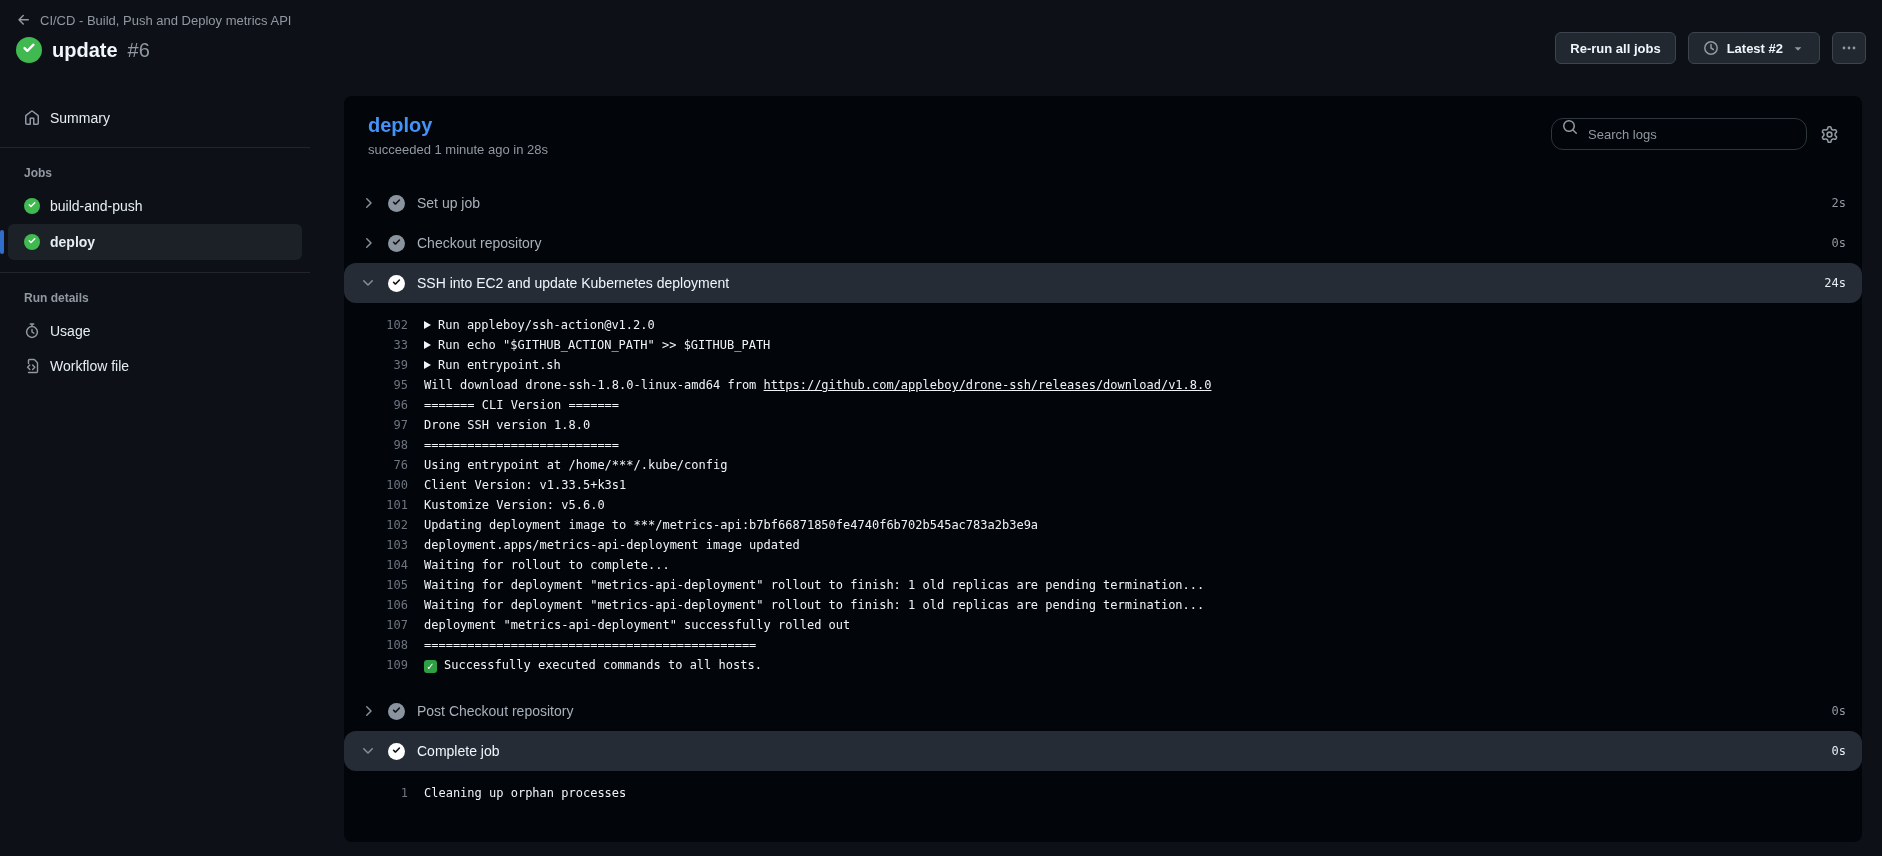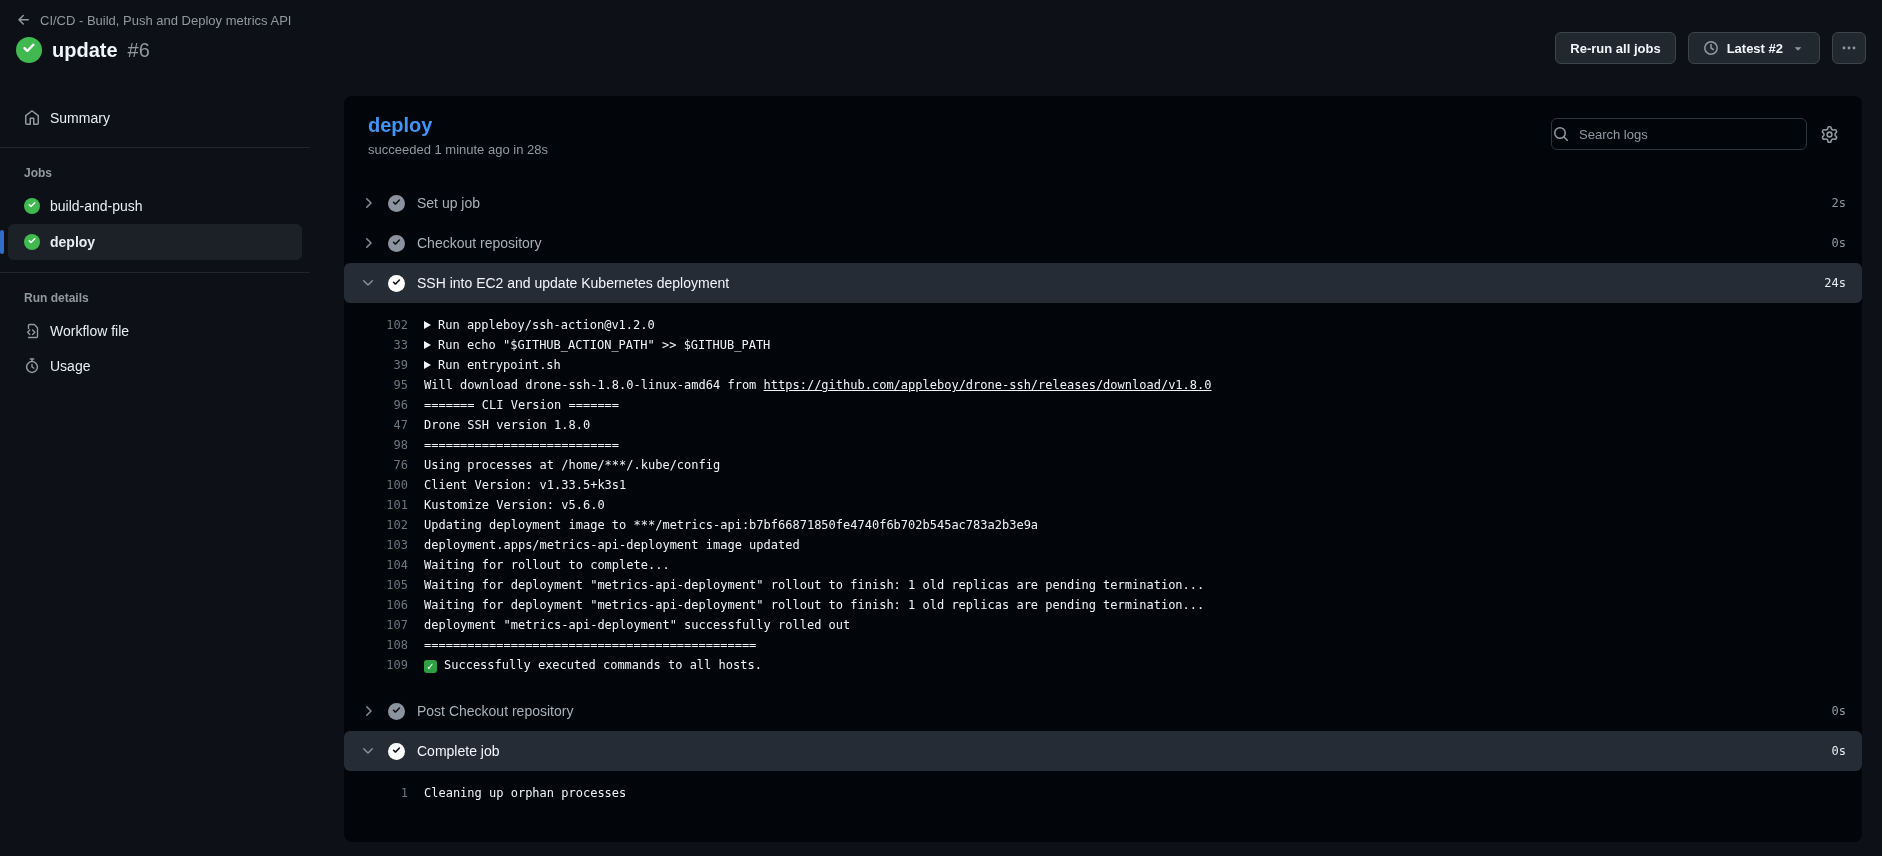--- a/index.html
+++ b/index.html
@@ -39,35 +39,35 @@
              width:4px;height:24px;border-radius:2px;background:var(--accent)}
   .side-divider{border:none;border-top:1px solid #21262d;margin:12px 0}
   .side-label{font-size:12px;font-weight:bold;color:var(--muted);padding:6px 24px 8px}
 
   
   .panel{flex:1;margin-right:20px;background:var(--panel-bg);border-radius:8px;height:746px;overflow:hidden}
   .panel-header{display:flex;align-items:flex-start;padding:18px 16px 12px 24px}
   .job-name{font-size:20px;font-weight:bold;color:var(--link);cursor:pointer;width:max-content}
   .job-status{font-size:13px;color:var(--muted);margin-top:5px}
   .ph-spacer{flex:1}
-  .search-box{display:flex;align-items:center;gap:8px;width:256px;height:32px;margin-top:4px;
-              border:1px solid #30363d;border-radius:6px;padding:0 1px;background:transparent}
+  .search-box{display:flex;gap:8px;width:256px;height:32px;margin-top:4px;
+              border:1px solid #30363d;border-radius:12px;padding:0 10px;background:transparent}
   .search-box input{flex:1;background:transparent;border:none;outline:none;color:var(--fg);
               font-size:13px;font-family:inherit;min-width:0}
   .search-box input::placeholder{color:var(--muted)}
   .gear-btn{margin:12px 8px 0 14px;color:var(--muted);cursor:pointer;background:none;border:none;padding:0}
 
   .steps{margin-top:14px}
   .step-header{height:40px;display:flex;align-items:center;gap:12px;padding:0 16px;cursor:pointer;font-size:14px}
   .step-header .chev{color:#868f99;width:16px;display:flex;justify-content:center}
   .step-header .circle-fill{fill:#8b949e}
   .step-header .check-stroke{fill:#0d1117}
   .step-header .step-title{color:#a8b1bb}
   .step-header .step-duration{margin-left:auto;font-family:"DejaVu Sans Mono",monospace;font-size:12px;color:var(--muted)}
-  .step-header.expanded{background:var(--row-hl);border-radius:6px}
+  .step-header.expanded{background:var(--row-hl);border-radius:12px}
   .step-header.expanded .circle-fill{fill:#ffffff}
   .step-header.expanded .step-title{color:var(--fg-bright)}
   .step-header.expanded .step-duration{color:var(--fg)}
 
   .log-block{padding:12px 0 16px;font-family:"DejaVu Sans Mono",monospace;font-size:12px;line-height:20px}
   .log-line{display:flex}
   .log-num{width:64px;text-align:right;color:var(--gutter);flex-shrink:0;cursor:pointer}
   .log-text{margin-left:16px;white-space:pre;color:var(--log-fg)}
   .log-text a{color:var(--log-fg);text-decoration:underline;cursor:pointer}
   .tri{display:inline-block;width:0;height:0;border-left:7px solid var(--log-fg);
@@ -159,35 +159,35 @@
             </svg>
           </span>
           <span>deploy</span>
         </div>
       </div>
     <hr class="side-divider">
     <div class="side-label">Run details</div>
     <div class="side-item">
       <span class="s-icon">
         <svg width="16" height="16" viewBox="0 0 16 16" fill="none">
-            <path d="M4.5 14.5h8a1 1 0 0 0 1-1V5.1a1 1 0 0 0-.3-.7l-2.6-2.6a1 1 0 0 0-.7-.3H5.5a1 1 0 0 0-1 1v3" stroke="currentColor" stroke-width="1.4" stroke-linecap="round"></path>
-            <path d="M4.6 8.2 2.4 10.4l2.2 2.2M7.4 8.2l2.2 2.2-2.2 2.2" stroke="currentColor" stroke-width="1.4" stroke-linecap="round" stroke-linejoin="round" transform="translate(1.2 -1.2)"></path>
-          </svg>
-      </span>
-      <span>Workflow file</span>
+            <circle cx="8" cy="9" r="5.4" stroke="currentColor" stroke-width="1.5"></circle>
+            <path d="M8 6.4V9l1.8 1.2" stroke="currentColor" stroke-width="1.4" stroke-linecap="round"></path>
+            <path d="M6.3 1h3.4M8 1v2.2" stroke="currentColor" stroke-width="1.5" stroke-linecap="round"></path>
+          </svg>
+      </span>
+      <span>Usage</span>
     </div>
     <div class="side-item">
       <span class="s-icon">
         <svg width="16" height="16" viewBox="0 0 16 16" fill="none">
-            <circle cx="8" cy="9" r="5.4" stroke="currentColor" stroke-width="1.5"></circle>
-            <path d="M8 6.4V9l1.8 1.2" stroke="currentColor" stroke-width="1.4" stroke-linecap="round"></path>
-            <path d="M6.3 1h3.4M8 1v2.2" stroke="currentColor" stroke-width="1.5" stroke-linecap="round"></path>
-          </svg>
-      </span>
-      <span>Usage</span>
+            <path d="M4.5 14.5h8a1 1 0 0 0 1-1V5.1a1 1 0 0 0-.3-.7l-2.6-2.6a1 1 0 0 0-.7-.3H5.5a1 1 0 0 0-1 1v3" stroke="currentColor" stroke-width="1.4" stroke-linecap="round"></path>
+            <path d="M4.6 8.2 2.4 10.4l2.2 2.2M7.4 8.2l2.2 2.2-2.2 2.2" stroke="currentColor" stroke-width="1.4" stroke-linecap="round" stroke-linejoin="round" transform="translate(1.2 -1.2)"></path>
+          </svg>
+      </span>
+      <span>Workflow file</span>
     </div>
   </nav>
 
   <section class="panel">
     <div class="panel-header">
       <div>
         <div class="job-name">deploy</div>
         <div class="job-status">succeeded 1 minute ago in 28s</div>
       </div>
       <div class="ph-spacer"></div>
@@ -266,30 +266,30 @@
           </div>
           <div class="log-line">
             <span class="log-num">95</span>
             <span class="log-text">Will download drone-ssh-1.8.0-linux-amd64 from <a href="#">https://github.com/appleboy/drone-ssh/releases/download/v1.8.0</a></span>
           </div>
           <div class="log-line">
             <span class="log-num">96</span>
             <span class="log-text">======= CLI Version =======</span>
           </div>
           <div class="log-line">
-            <span class="log-num">47</span>
+            <span class="log-num">97</span>
             <span class="log-text">Drone SSH version 1.8.0</span>
           </div>
           <div class="log-line">
             <span class="log-num">98</span>
             <span class="log-text">===========================</span>
           </div>
           <div class="log-line">
             <span class="log-num">76</span>
-            <span class="log-text">Using processes at /home/***/.kube/config</span>
+            <span class="log-text">Using entrypoint at /home/***/.kube/config</span>
           </div>
           <div class="log-line">
             <span class="log-num">100</span>
             <span class="log-text">Client Version: v1.33.5+k3s1</span>
           </div>
           <div class="log-line">
             <span class="log-num">101</span>
             <span class="log-text">Kustomize Version: v5.6.0</span>
           </div>
           <div class="log-line">

